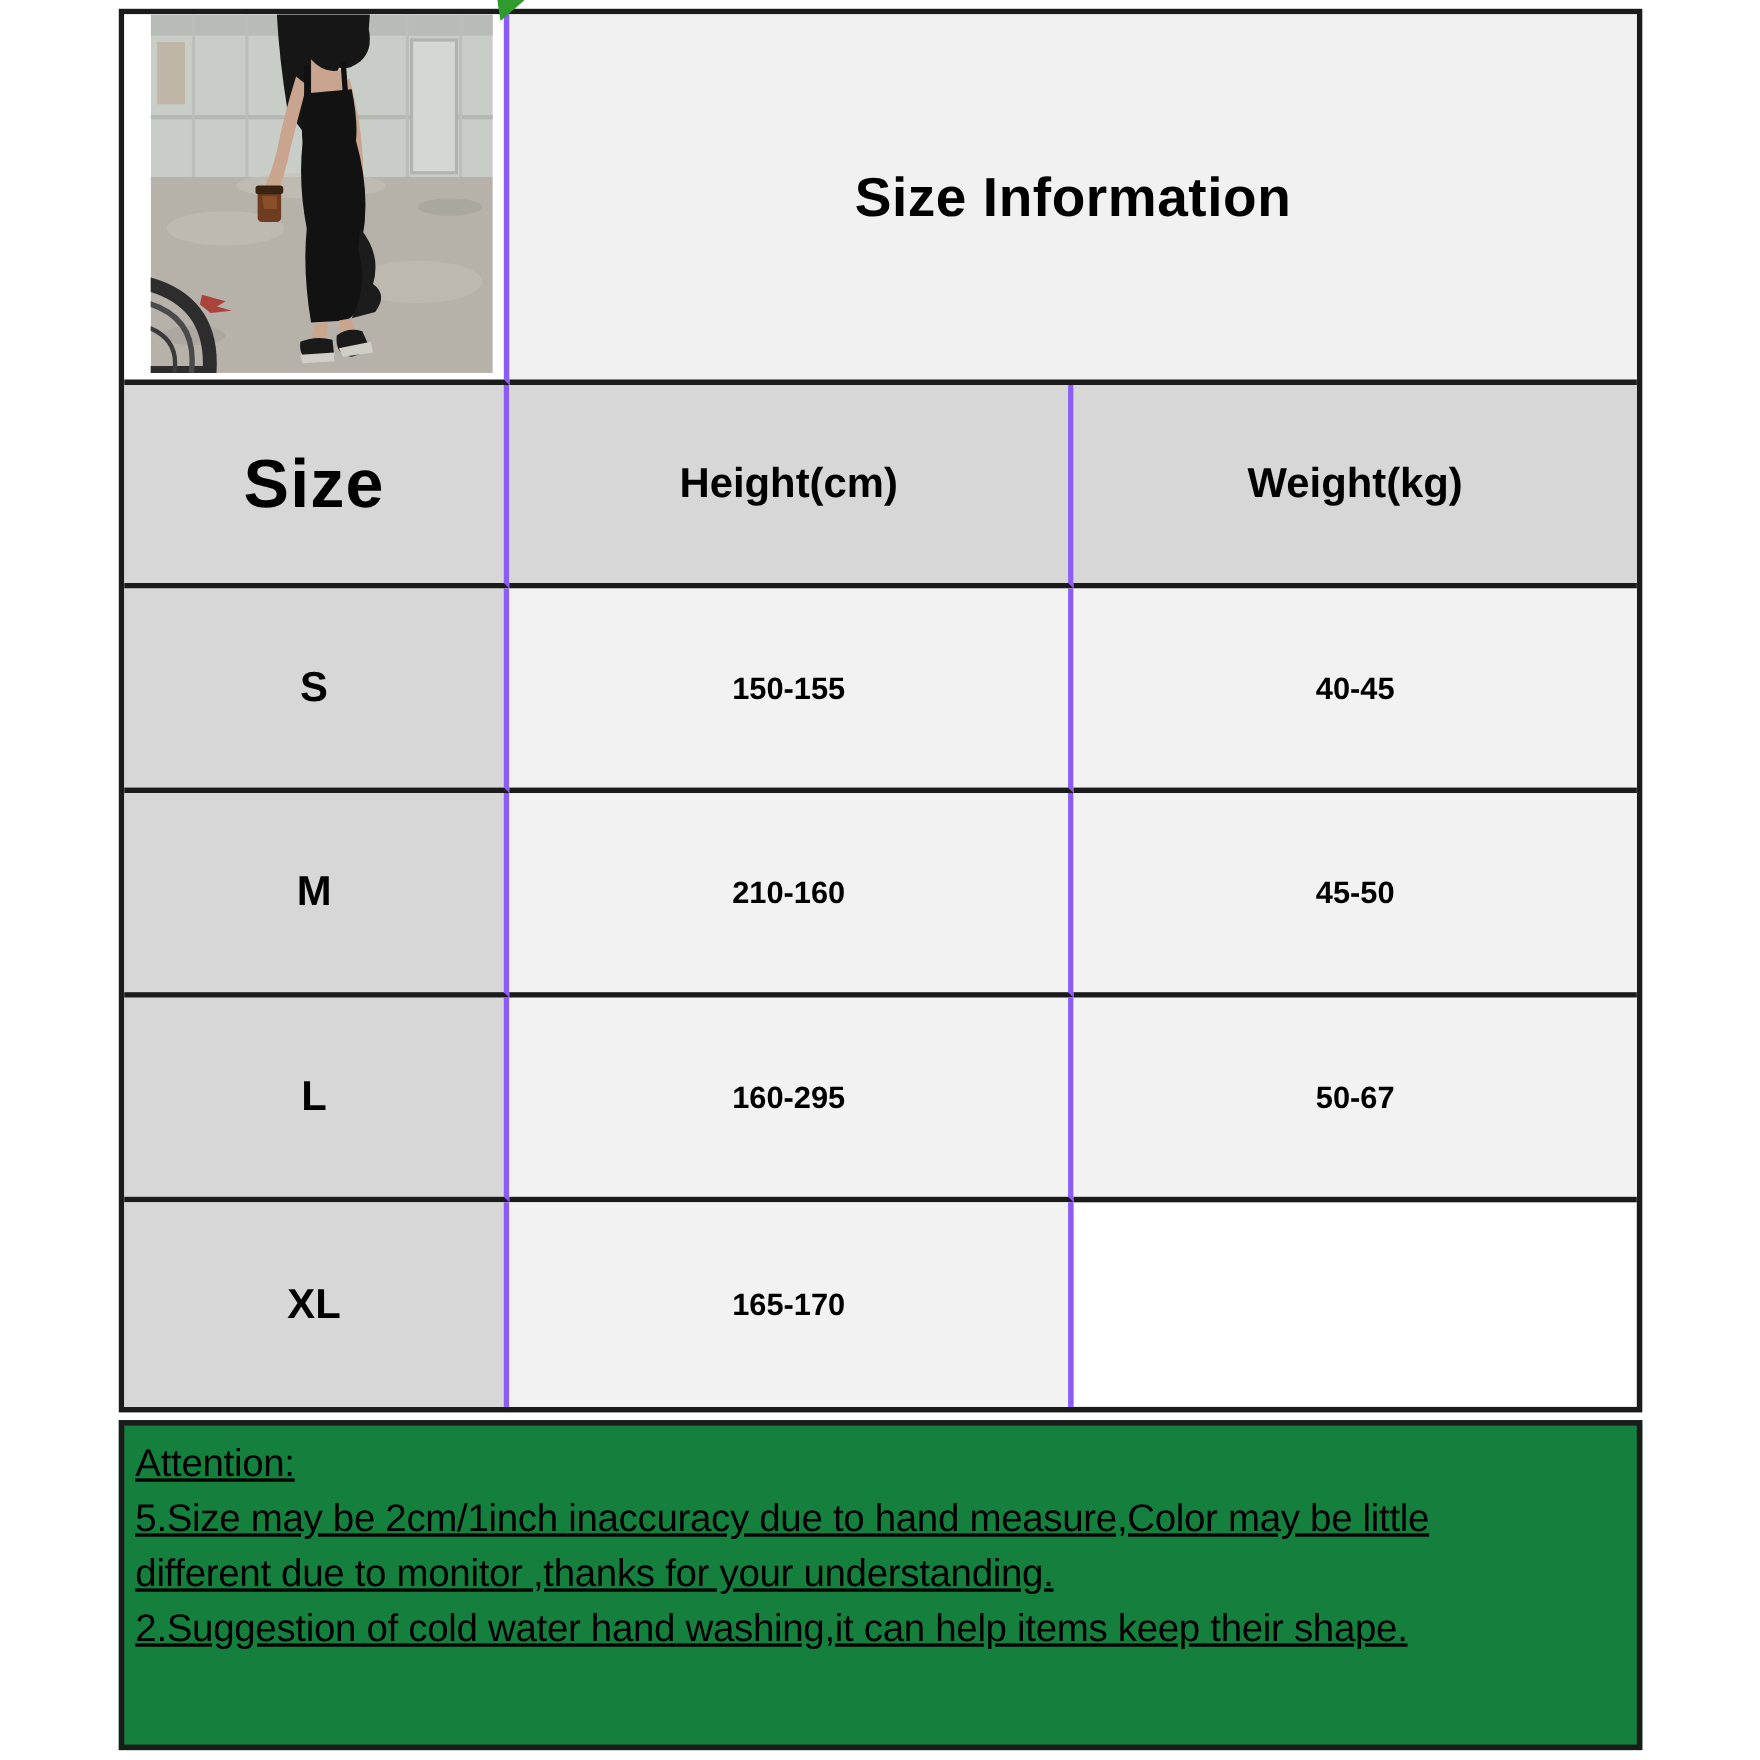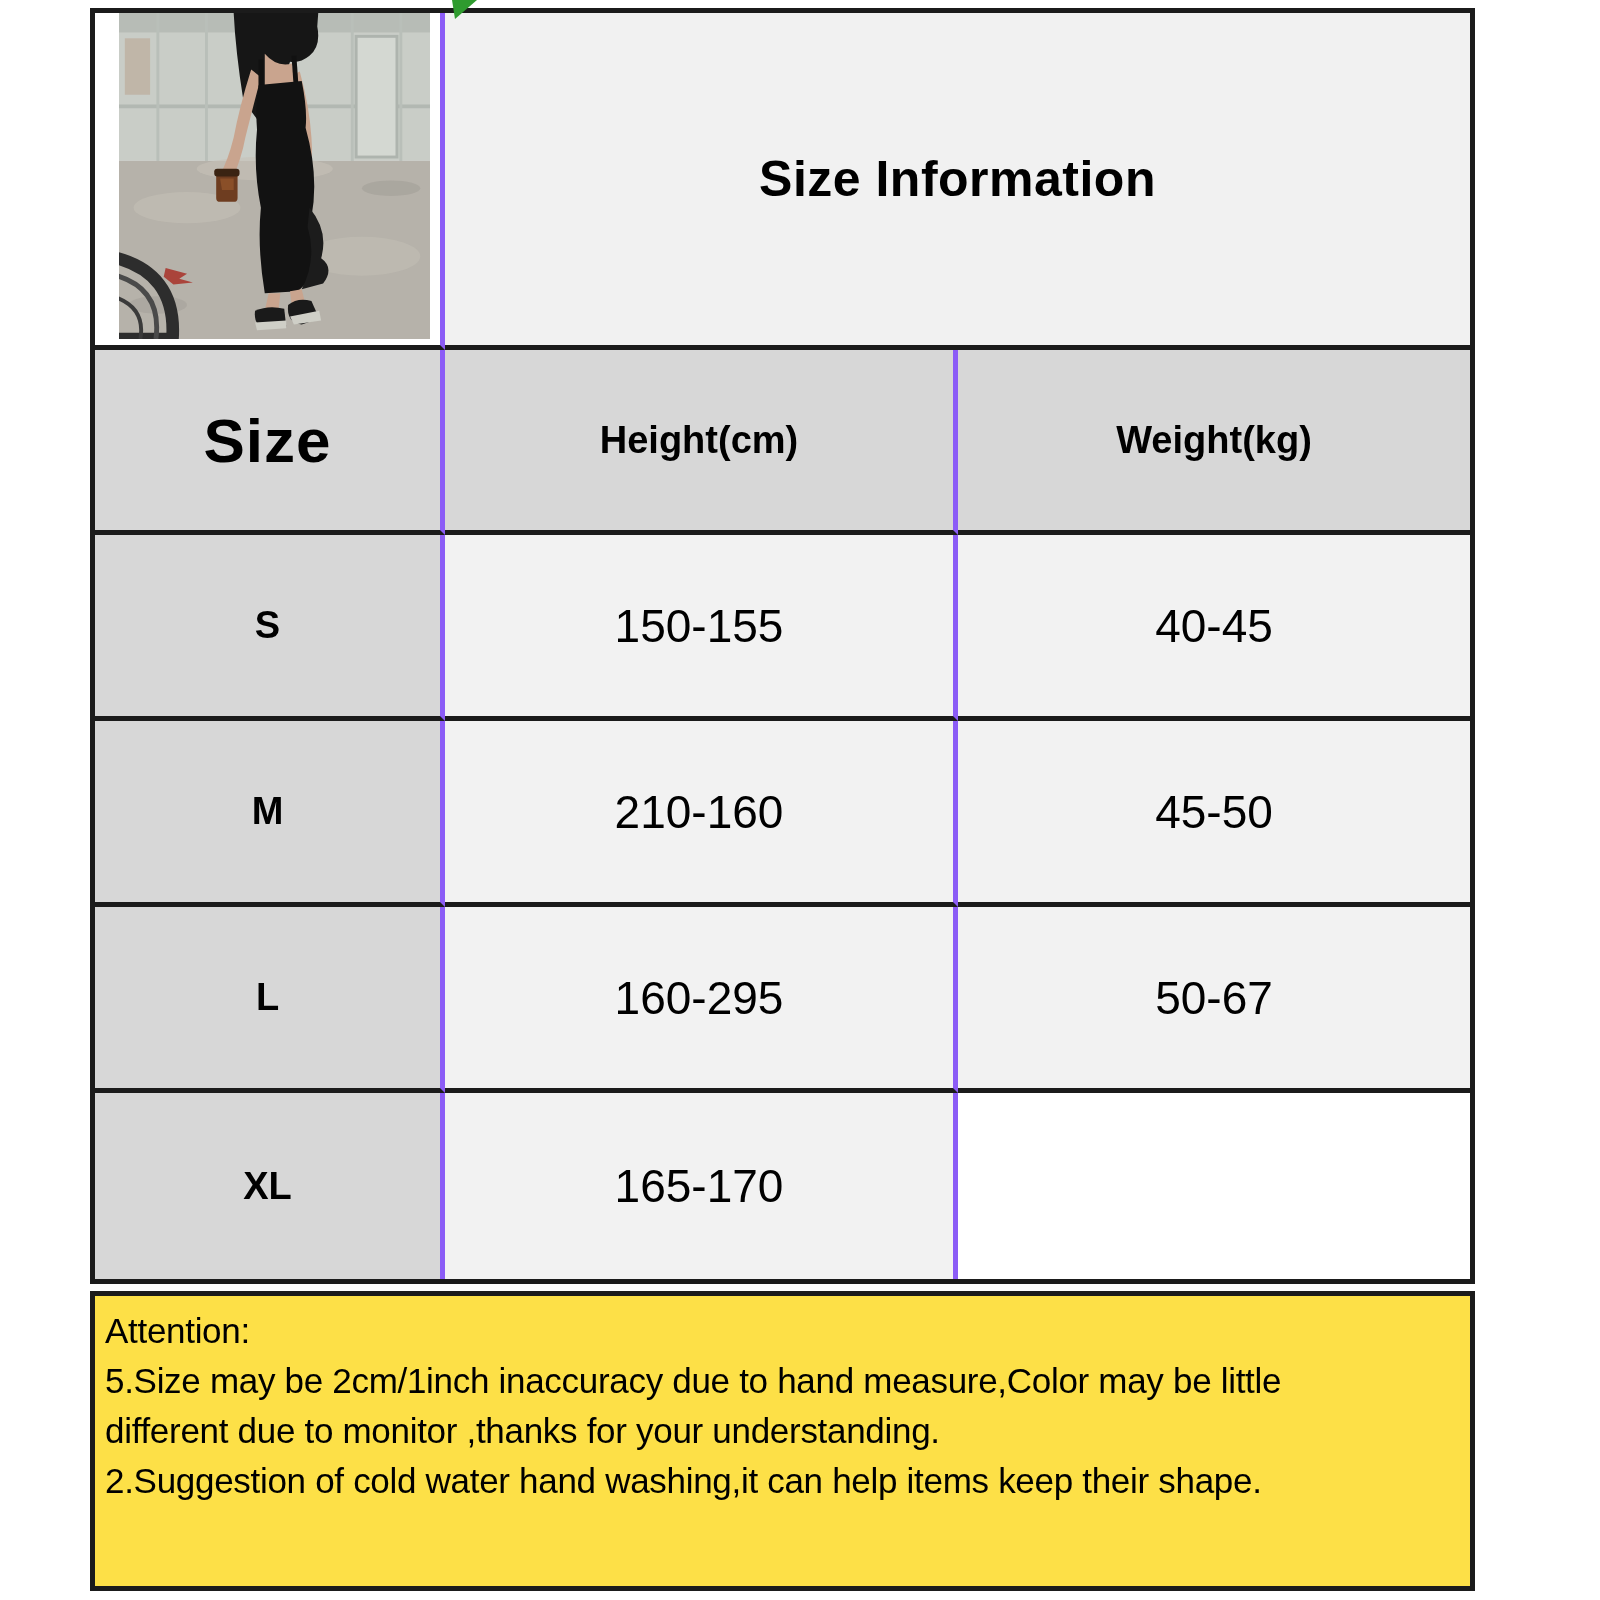--- a/index.html
+++ b/index.html
@@ -3,21 +3,21 @@
 <meta charset="utf-8">
 <style>
   html,body{margin:0;padding:0;}
   body{
     width:1600px;height:1600px;position:relative;
     background:#ffffff;
     font-family:"Liberation Sans", sans-serif;
     color:#000;
     overflow:hidden;
   }
-  .sheet{position:absolute;left:90px;top:8px;width:1491px;}
+  .sheet{position:absolute;left:108px;top:8px;width:1491px;}
   .size-table{
     display:grid;
     grid-template-columns:350px 513px 512px;
     grid-template-rows:337px 185px 186px 186px 186px 186px;
     border:5px solid #1b1b1b;
     background:#fff;
     box-sizing:border-box;
     width:1385px;
   }
   .c{
@@ -29,28 +29,29 @@
   .bb{border-bottom:5px solid #1b1b1b;}
   .photo-cell{background:#ffffff;position:relative;}
   .photo-frame{position:absolute;left:24px;right:10px;top:0;bottom:6px;}
   .photo-frame svg{width:100%;height:100%;display:block;}
   .title-cell{grid-column:2/4;background:#f1f1f1;}
   .title-text{font-size:50px;font-weight:bold;letter-spacing:0.5px;}
   .head-cell{background:#d7d7d7;}
   .head-size{font-size:62px;font-weight:bold;letter-spacing:1px;}
   .head-label{font-size:38px;font-weight:bold;}
   .size-col{background:#d7d7d7;font-size:38px;font-weight:bold;}
-  .val-cell{background:#f2f2f2;font-size:46px;font-weight:400;}
+  .val-cell{background:#f2f2f2;font-size:28px;font-weight:700;}
   .attention-box{
     margin-top:7px;
     border:5px solid #1b1b1b;
-    background:#fde047;
+    background:#15803d;
     box-sizing:border-box;
     width:1385px;height:300px;
     padding:10px 10px 0 10px;
+    text-decoration:underline;
   }
   .attn-line{
     font-size:35px;line-height:50px;letter-spacing:-0.3px;
     white-space:nowrap;
   }
   .corner-marker{
     position:absolute;left:452px;top:0;width:25px;height:19px;
     background:#2f9b2f;
     clip-path:polygon(0 0,100% 0,12% 100%);
   }

